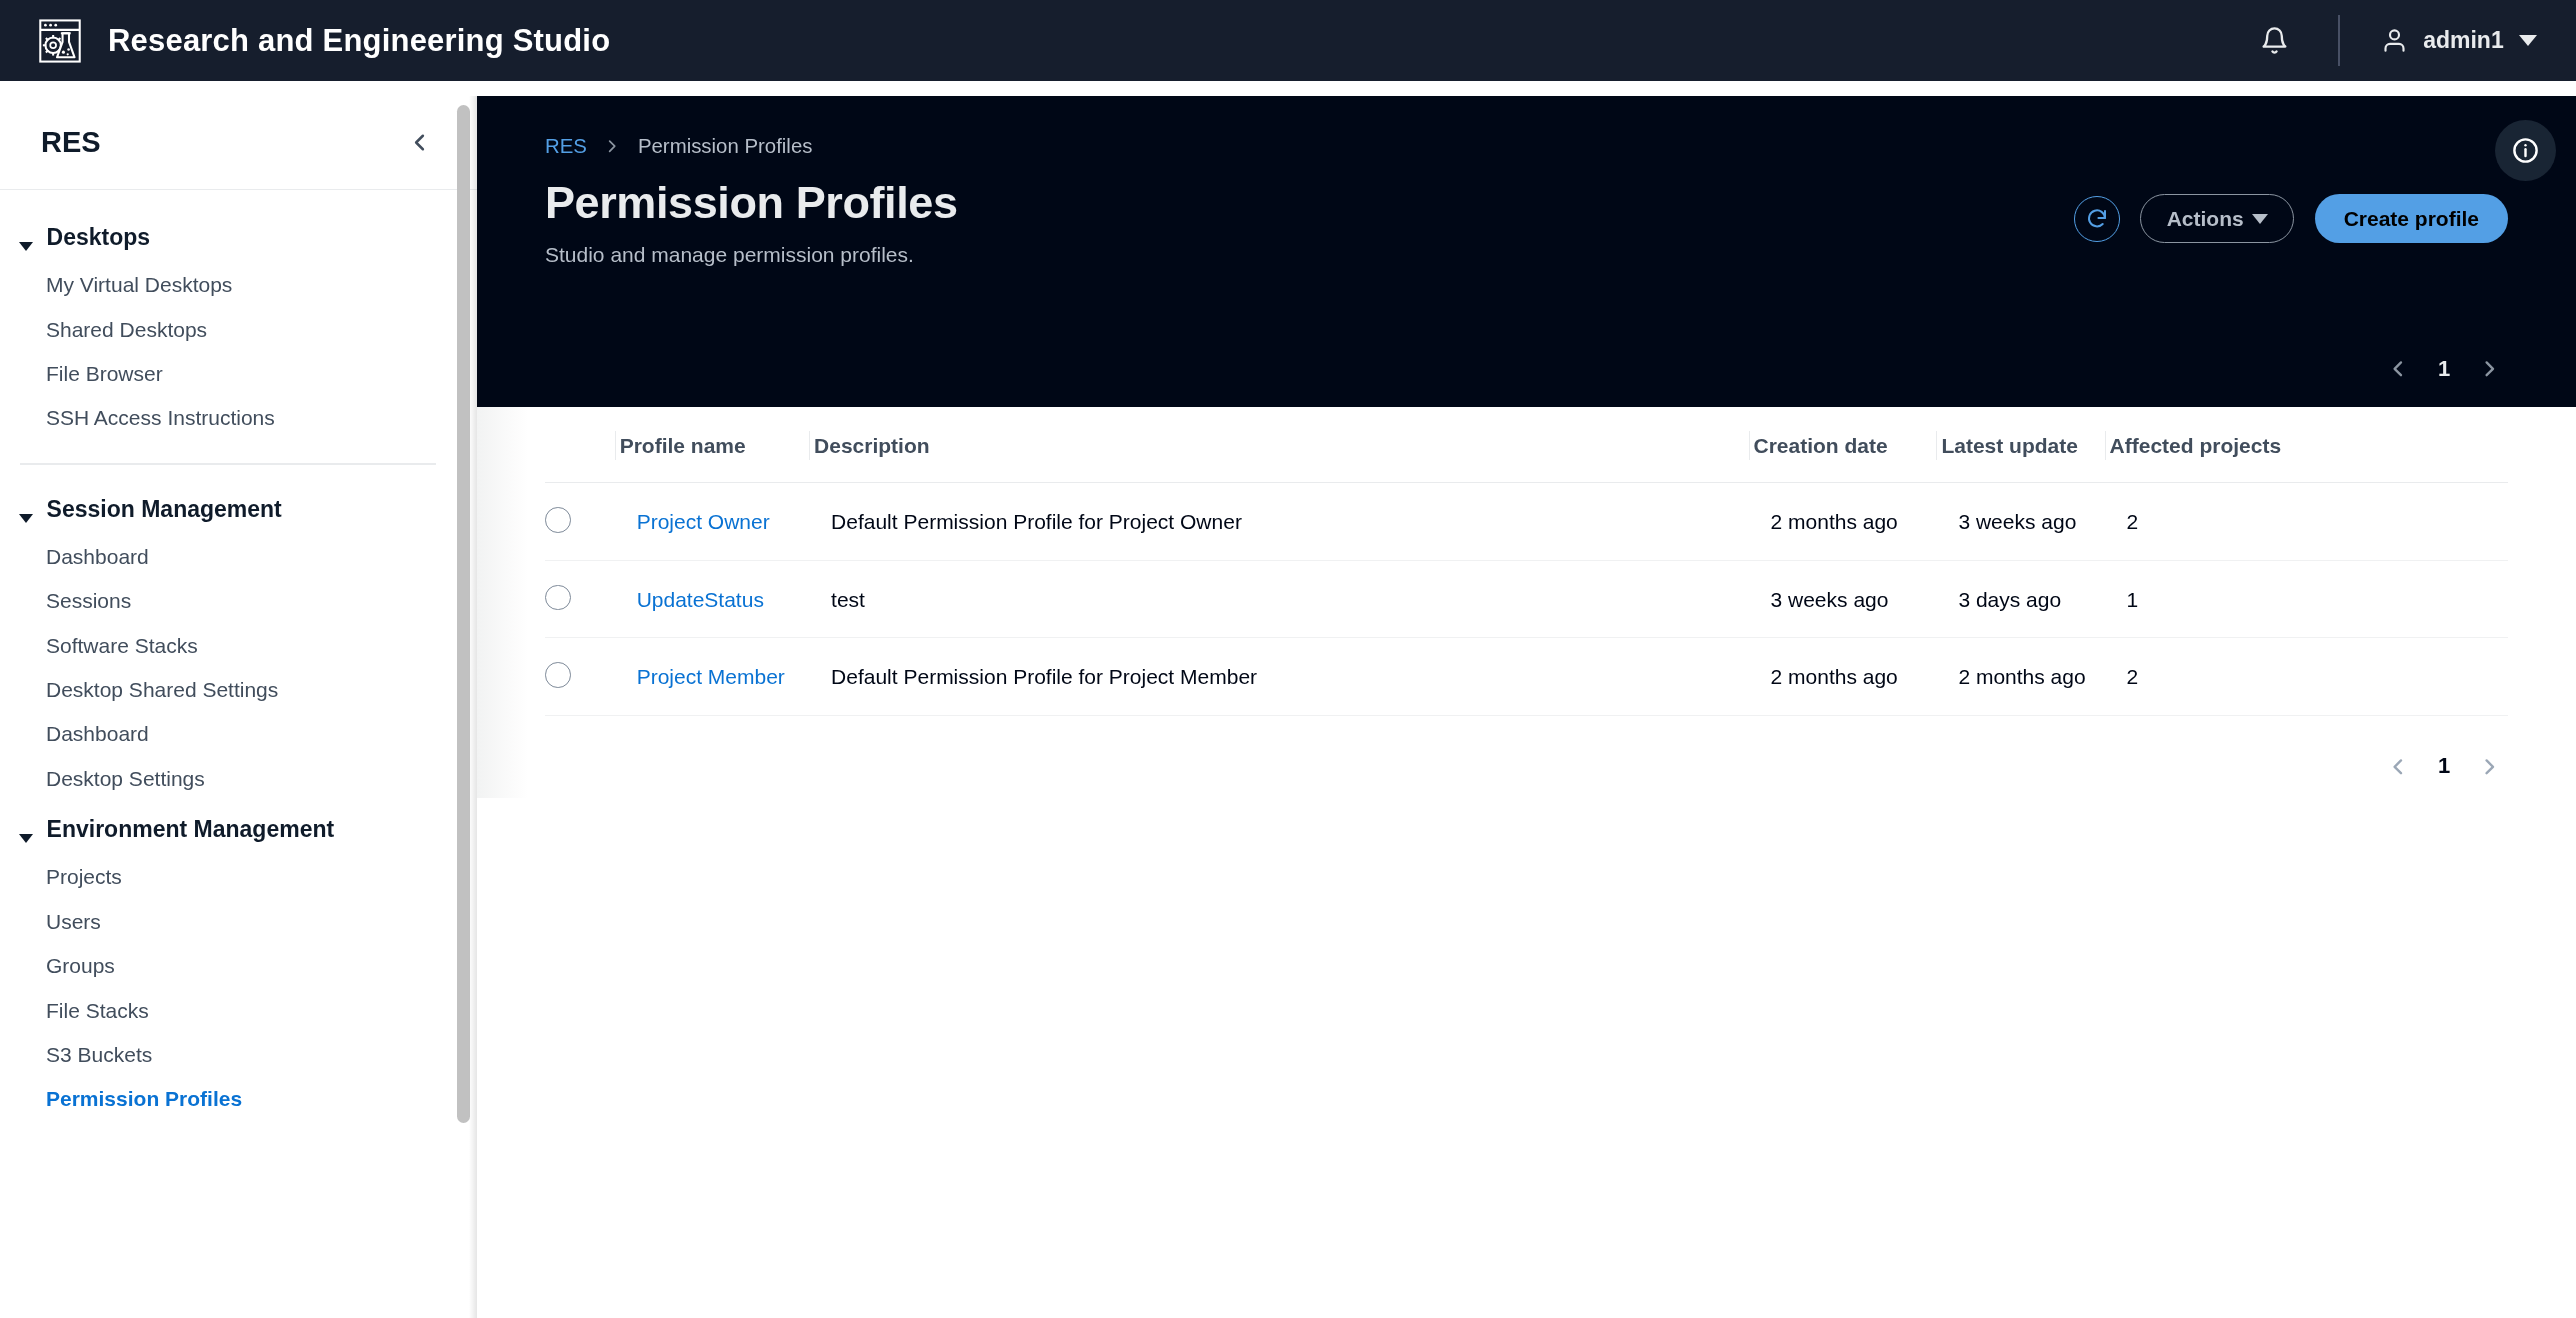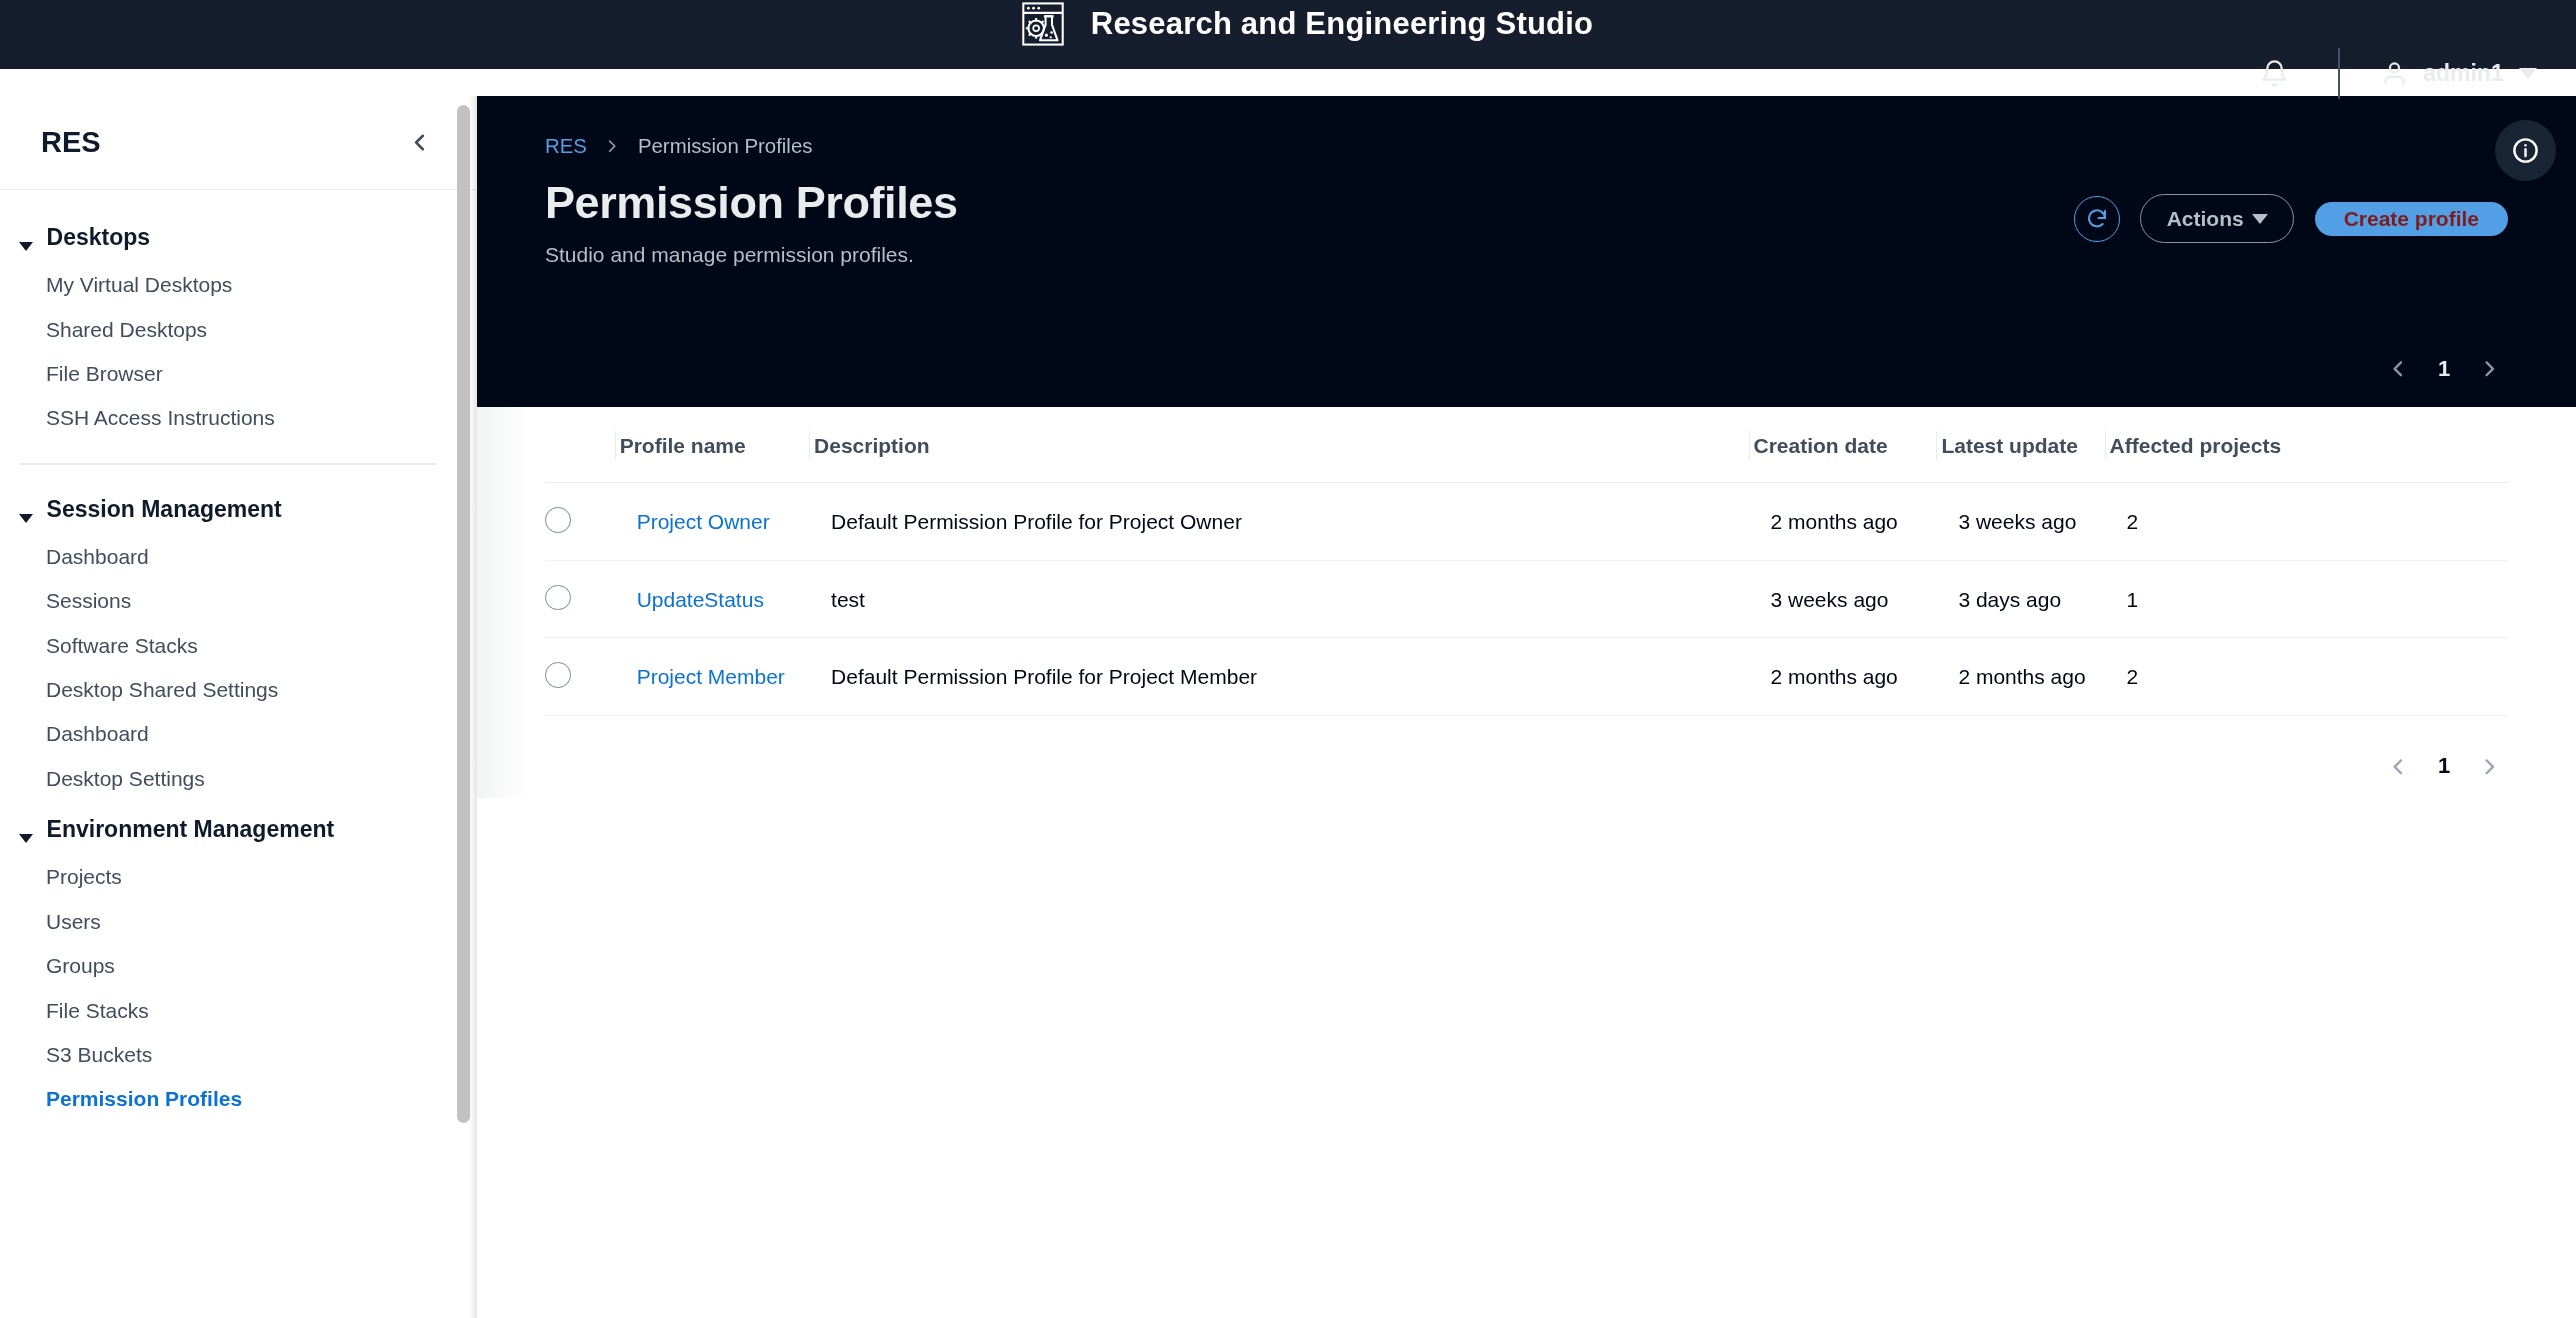--- a/index.html
+++ b/index.html
@@ -7,25 +7,24 @@
     width: 2576px; height: 1319px;
     font-family: "Liberation Sans", sans-serif;
     background: #fff;
     overflow: hidden;
   }
   body { position: relative; }
 
   
   .topbar {
     position: absolute; top: 0; left: 0;
-    width: 2576px; height: 69px;
+    width: 2576px; height: 81px;
     background: #161e2d;
     display: flex; align-items: center;
     z-index: 30;
-    flex-direction: column;
   }
   .brand { display: flex; align-items: center; padding-left: 36px; }
   .brand-logo { width: 48px; height: 48px; display: block; }
   .brand-title {
     color: #ffffff; font-size: 31px; font-weight: bold;
     margin-left: 24px; letter-spacing: 0.2px;
     white-space: nowrap;
   }
   .topbar-right {
     margin-left: auto; display: flex; align-items: center;
@@ -151,23 +150,23 @@
     display: flex; align-items: center; gap: 8px;
     cursor: pointer; font-family: inherit;
   }
   .btn-caret {
     width: 0; height: 0;
     border-left: 8.5px solid transparent;
     border-right: 8.5px solid transparent;
     border-top: 10.2px solid #b6bec9;
   }
   .btn-primary {
-    height: 34px; padding: 0 29px;
+    height: 49px; padding: 0 29px;
     border: none; border-radius: 25px;
-    background: #539fe5; color: #7f1d1d;
+    background: #539fe5; color: #000000;
     font-size: 21px; font-weight: bold;
     display: flex; align-items: center;
     cursor: pointer; font-family: inherit;
   }
   .info-btn {
     position: absolute; top: 24px; right: 20.4px;
     width: 61px; height: 61px; border-radius: 50%;
     background: #192534; display: flex;
     align-items: center; justify-content: center;
     cursor: pointer;

